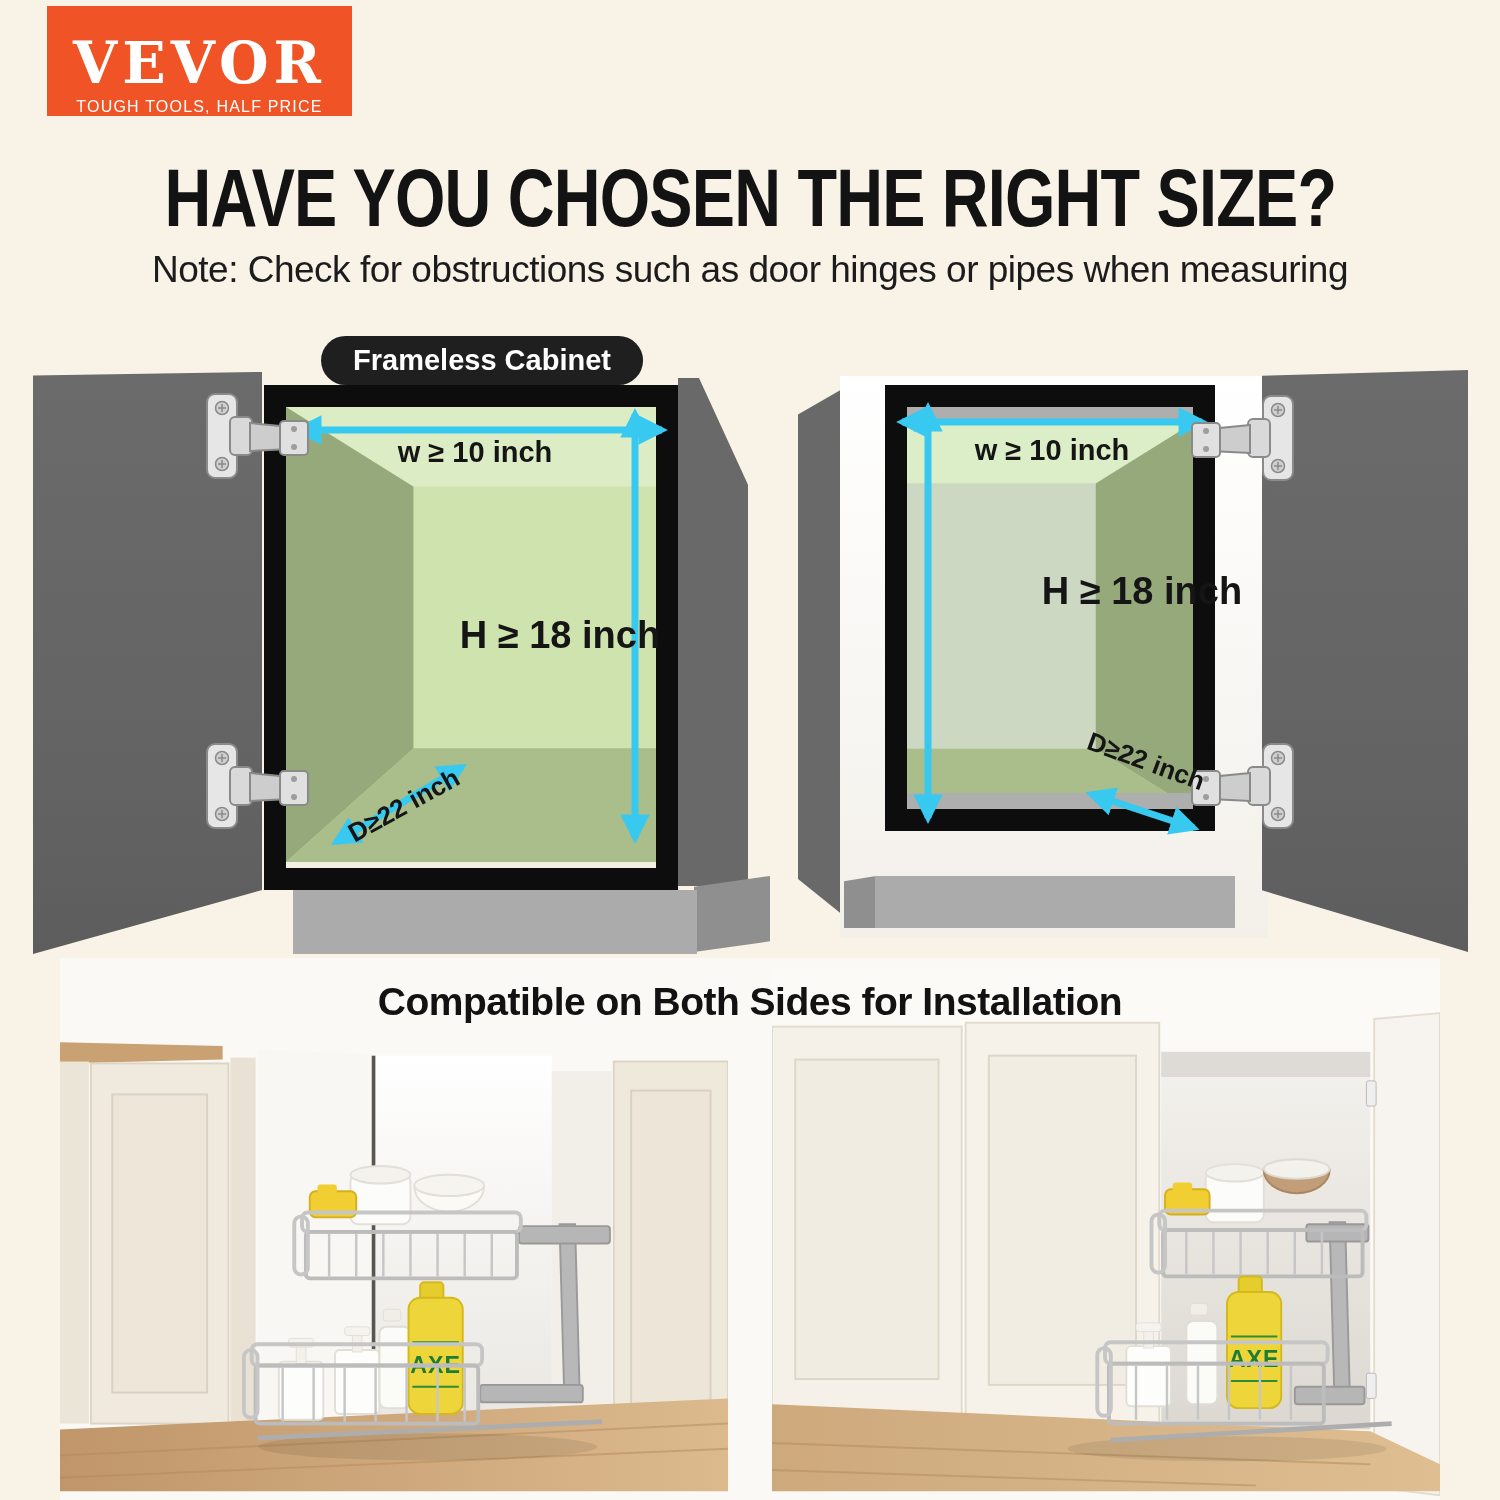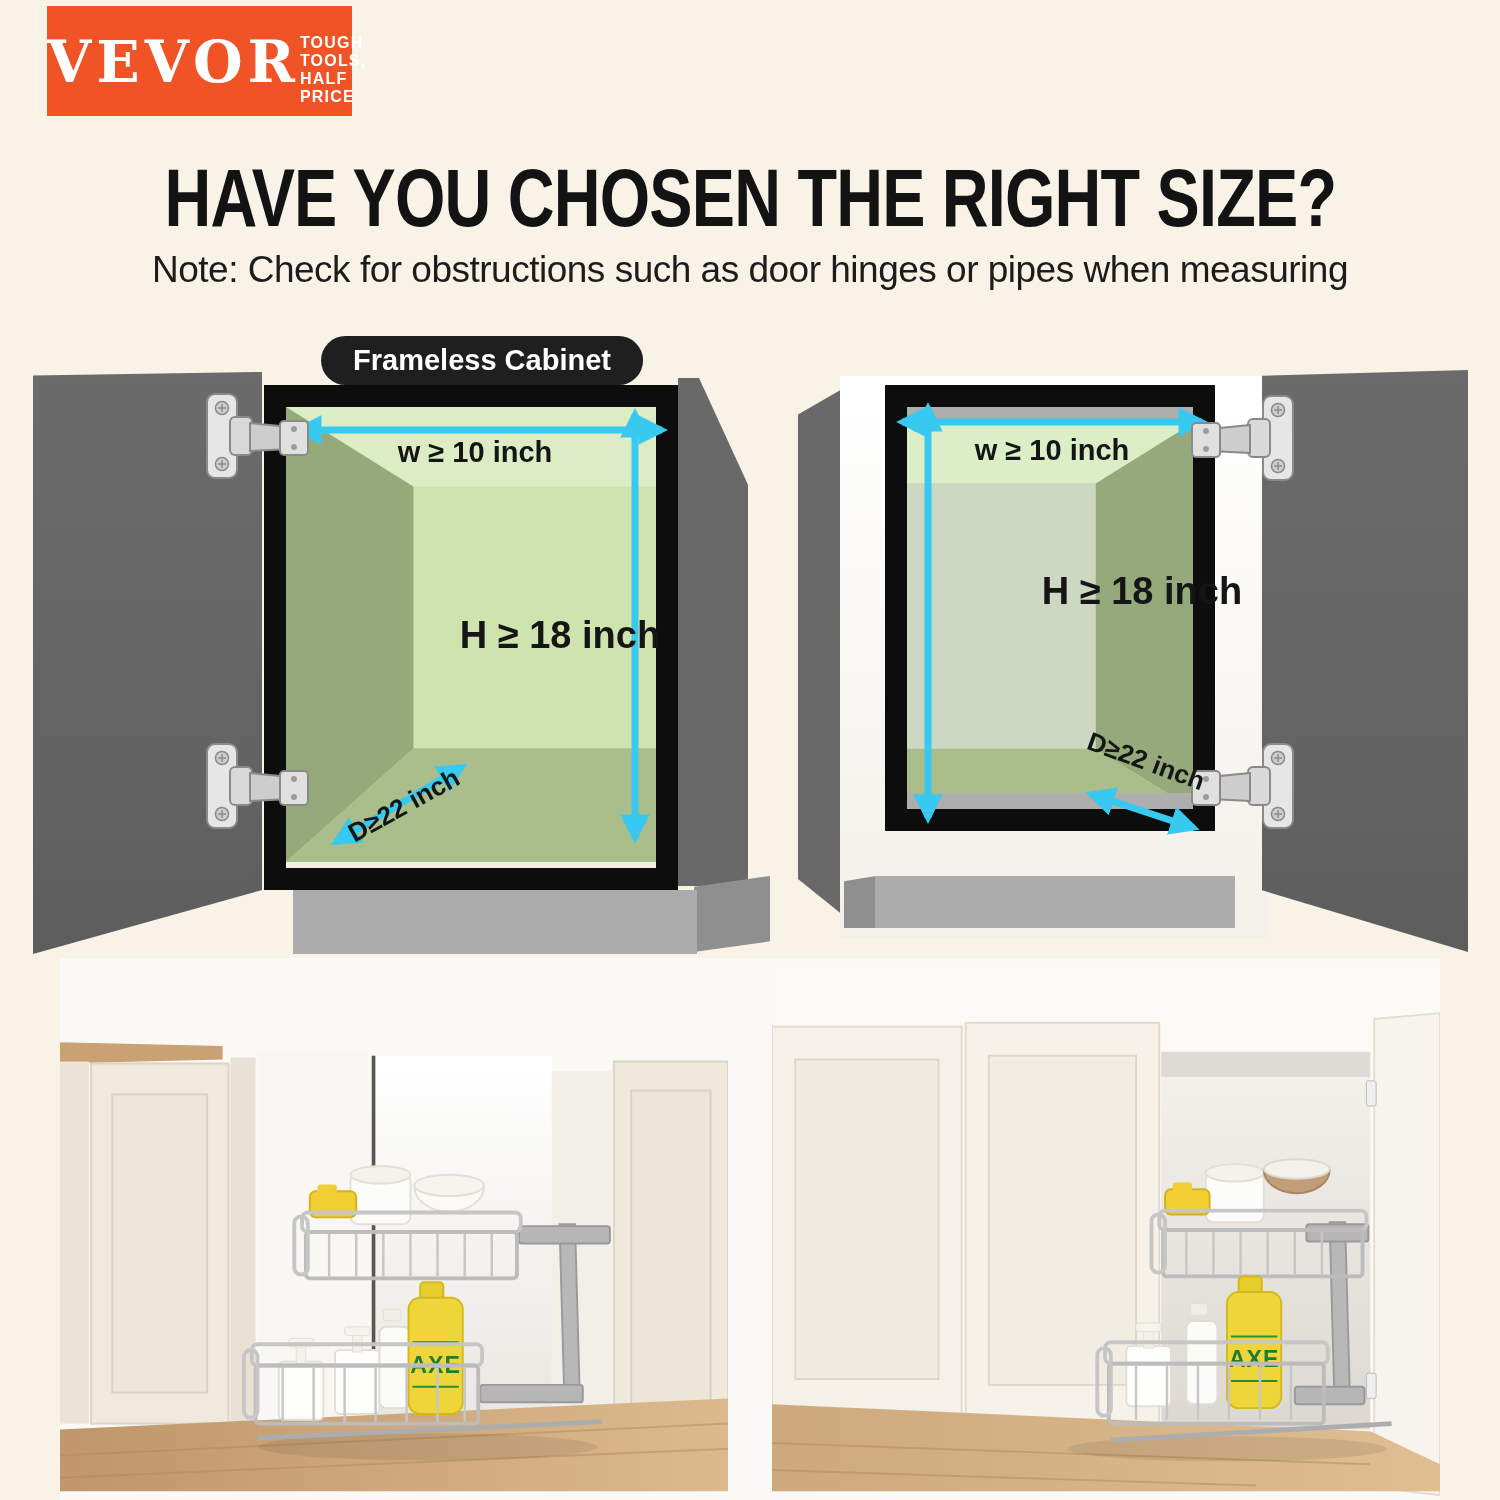--- a/index.html
+++ b/index.html
@@ -2,24 +2,24 @@
 <html><head>
 <meta charset="utf-8">
 <style>
   html,body{margin:0;padding:0;background:#ddd;}
   .canvas{position:relative;width:1500px;height:1500px;background:#f8f2e7;overflow:hidden;
           font-family:"Liberation Sans",sans-serif;}
   .abs{position:absolute;}
 
   
   .logo{left:47px;top:6px;width:305px;height:110px;background:#f05426;color:#fff;
-        display:flex;flex-direction:row;align-items:center;justify-content:space-between;}
+        display:flex;flex-direction:column;align-items:center;justify-content:flex-end;}
   .logo .brand{font-family:"DejaVu Serif",serif;font-weight:bold;font-size:57px;line-height:1;
                letter-spacing:5px;}
-  .logo .tagline{font-size:16px;font-weight:bold;letter-spacing:1.2px;margin-top:17px;}
+  .logo .tagline{font-size:16px;font-weight:normal;letter-spacing:1.2px;margin-top:7px;}
 
   
   .title{left:0;right:0;top:152px;text-align:center;color:#131313;}
   .title span{display:inline-block;font-size:81px;font-weight:700;letter-spacing:-1px;
               transform:scaleX(0.80);white-space:nowrap;}
   .note{left:0;right:0;top:249px;text-align:center;font-size:37px;color:#1c1c1c;letter-spacing:-0.5px;}
 
   .pill{top:336px;height:49px;background:#1f1f1f;color:#fff;border-radius:27px;
         display:flex;align-items:center;padding:0 32px;font-size:29px;font-weight:bold;
         transform:translateX(-50%);white-space:nowrap;}
@@ -169,20 +169,21 @@
       <g transform="translate(534,375) scale(-1,1)">
         <use href="#hinge" width="104" height="86"></use>
       </g>
     </svg>
 
     <div class="mlabel" style="left:182px;top:66px;width:220px;font-size:29px;">w ≥ 10 inch</div>
     <div class="mlabel" style="left:262px;top:202px;width:240px;font-size:38px;">H ≥ 18 inch</div>
     <div class="mlabel" style="left:296px;top:378px;width:180px;font-size:26px;transform:rotate(20deg);">D≥22 inch</div>
   </div>
 
+  <div class="abs photo-heading">Compatible on Both Sides for Installation</div>
 
   <div class="abs photos">
 
     <svg width="690" height="542" viewBox="0 0 690 542">
       <defs>
         <linearGradient id="lp-int" x1="0" y1="0" x2="0" y2="1">
           <stop offset="0" stop-color="#ffffff"></stop>
             <stop offset="1" stop-color="#e7e4de"></stop>
         </linearGradient>
         <linearGradient id="lp-wood" x1="0" y1="0" x2="1" y2="0">

